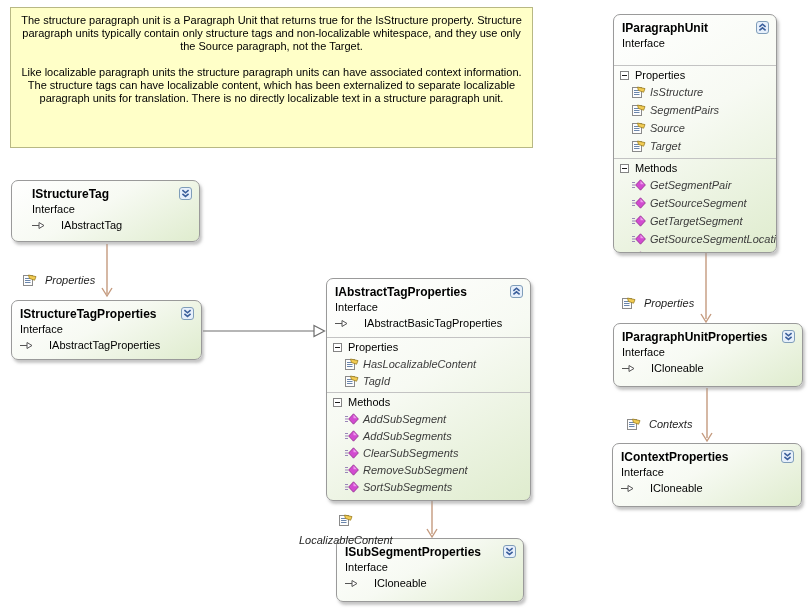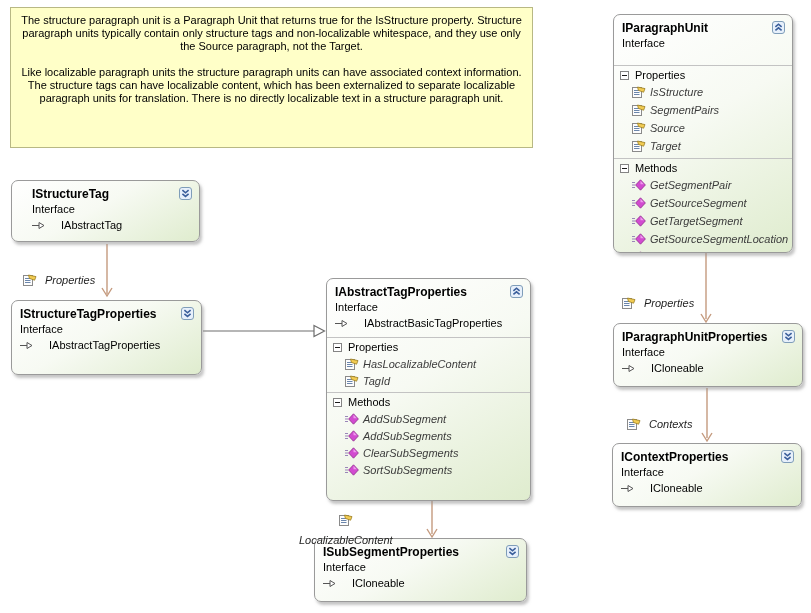--- a/index.html
+++ b/index.html
@@ -118,21 +118,21 @@
             <use href="#sym-inh-arrow"></use>
           </svg>
         <span>IAbstractTag</span>
       </div>
       <svg class="chev">
           <use href="#sym-chev-dn"></use>
         </svg>
     </div>
   </div>
 
-  <div class="shape" style="left:11px;top:300px;width:191px;height:75px;">
+  <div class="shape" style="left:11px;top:300px;width:191px;height:60px;">
     <div class="hdr">
       <div class="title">IStructureTagProperties</div>
       <div class="kind">Interface</div>
       <div class="inherits">
         <svg class="micon" width="13" height="9">
             <use href="#sym-inh-arrow"></use>
           </svg>
         <span>IAbstractTagProperties</span>
       </div>
       <svg class="chev">
@@ -199,42 +199,48 @@
       <div class="member">
         <svg class="micon" width="14" height="12">
             <use href="#sym-method"></use>
           </svg>
         <span>ClearSubSegments</span>
       </div>
       <div class="member">
         <svg class="micon" width="14" height="12">
             <use href="#sym-method"></use>
           </svg>
+        <span>RemoveSubSegment</span>
+      </div>
+      <div class="member">
+        <svg class="micon" width="14" height="12">
+            <use href="#sym-method"></use>
+          </svg>
         <span>SortSubSegments</span>
       </div>
     </div>
   </div>
 
-  <div class="shape" style="left:314px;top:538px;width:213px;height:64px;">
+  <div class="shape" style="left:336px;top:538px;width:188px;height:64px;">
     <div class="hdr">
       <div class="title">ISubSegmentProperties</div>
       <div class="kind">Interface</div>
       <div class="inherits">
         <svg class="micon" width="13" height="9">
             <use href="#sym-inh-arrow"></use>
           </svg>
         <span>ICloneable</span>
       </div>
       <svg class="chev">
           <use href="#sym-chev-dn"></use>
         </svg>
     </div>
   </div>
 
-  <div class="shape" style="left:613px;top:14px;width:180px;height:239px;">
+  <div class="shape" style="left:613px;top:14px;width:164px;height:239px;">
     <div class="hdr" style="padding-bottom:14px;">
       <div class="title">IParagraphUnit</div>
       <div class="kind">Interface</div>
       <svg class="chev">
           <use href="#sym-chev-up"></use>
         </svg>
     </div>
     <div class="sep"></div>
     <div class="sect">
       <div class="sect-hdr">

